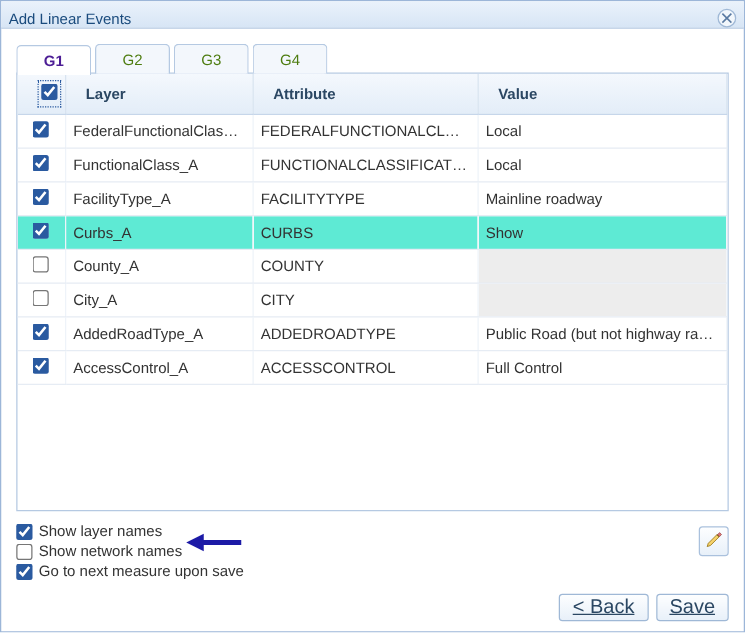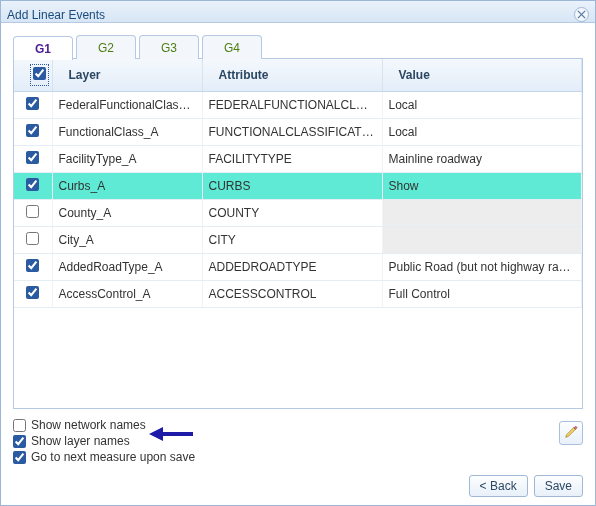--- a/index.html
+++ b/index.html
@@ -173,23 +173,23 @@
     gap: 6px;
     padding-top: 10px;
   }
   .btn {
     height: 22px;
     padding: 0 10px;
     border: 1px solid #9fb8d6;
     border-radius: 3px;
     background: linear-gradient(#fdfeff, #e8f0f9);
     color: #2b4763;
-    font-size: 12px;
+    font-size: 16px;
     cursor: pointer;
-    display: flex; align-items: center;
+    display: flex; align-items: center; text-decoration: underline;
   }
 </style>
 </head>
 <body>
 
 <div class="window">
   <div class="titlebar">
     <span class="titlebar-title">Add Linear Events</span>
     <div class="titlebar-close">
       <span>
@@ -288,26 +288,26 @@
                 <td>ACCESSCONTROL</td>
                 <td>Full Control</td>
               </tr>
             </tbody>
         </table>
       </div>
     </div>
 
     <div class="options">
       <div class="opt-row">
+        <input type="checkbox" id="opt1" checked="" style="">
+        <label for="opt1">Show layer names</label>
+      </div>
+      <div class="opt-row">
         <input type="checkbox" id="opt0" style="">
         <label for="opt0">Show network names</label>
-      </div>
-      <div class="opt-row">
-        <input type="checkbox" id="opt1" checked="" style="">
-        <label for="opt1">Show layer names</label>
       </div>
       <div class="opt-row">
         <input type="checkbox" id="opt2" checked="" style="">
         <label for="opt2">Go to next measure upon save</label>
       </div>
 
       <div class="edit-btn">
         <span>
           <svg viewBox="0 0 16 16">
               <path d="M2 14 L3 11 L11 3 L13 5 L5 13 Z" fill="#f6d26b" stroke="#9a7a1e" stroke-width="0.8"></path>

